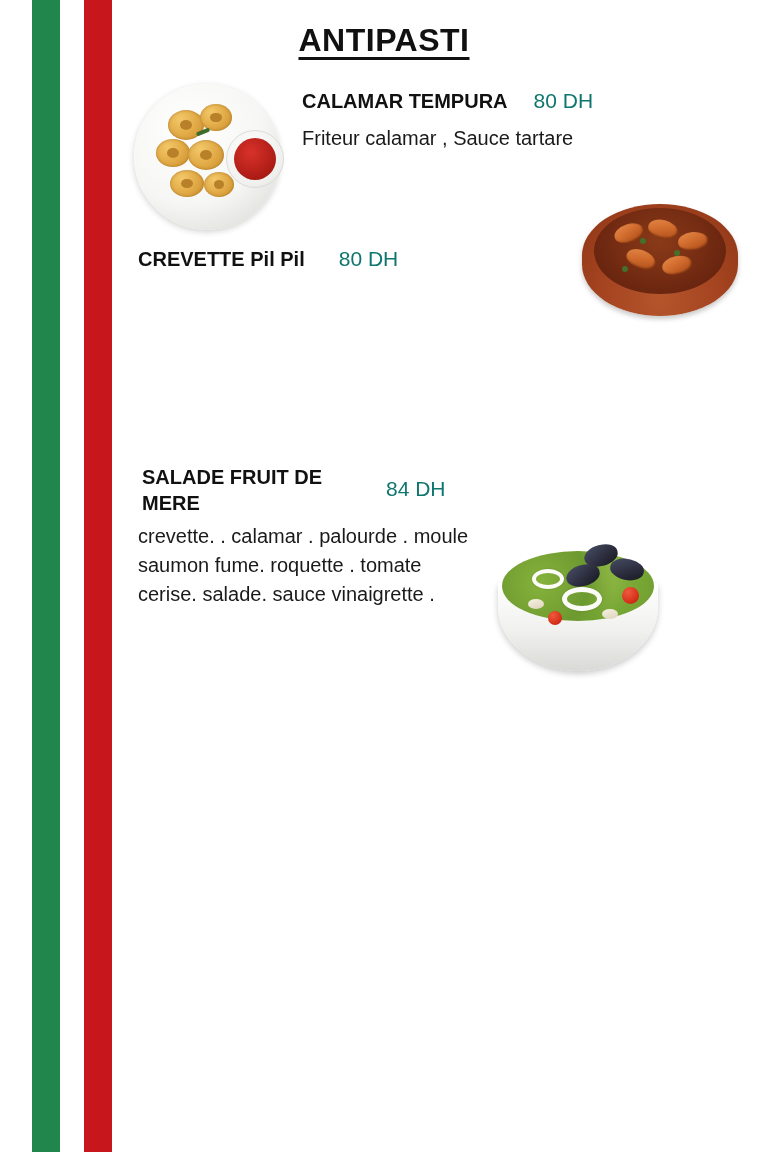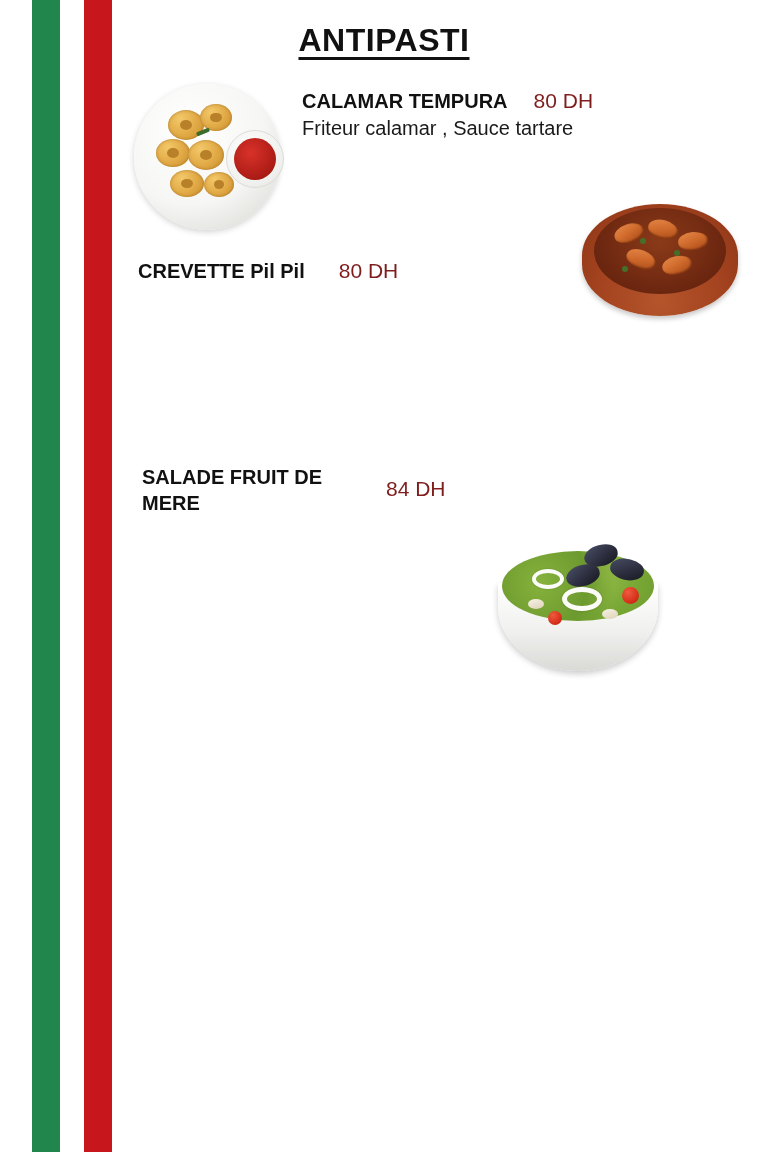--- a/index.html
+++ b/index.html
@@ -55,39 +55,39 @@
   }
   .item-name {
     font-size: 20px;
     font-weight: 700;
     color: #111111;
     line-height: 1.3;
   }
   .item-price {
     font-size: 21px;
     font-weight: 400;
-    color: #7f1d1d;
+    color: #0f766e;
     white-space: nowrap;
   }
   .item-desc {
     font-size: 20px;
     font-weight: 400;
     color: #1a1a1a;
     line-height: 1.45;
-    margin-top: 0;
+    margin-top: 10px;
     white-space: pre-line;
   }
 
   
   #item-calamar { top: 88px; left: 302px; width: 420px; }
   #item-calamar .item-headline { gap: 26px; }
 
   
   #item-crevette { top: 246px; left: 138px; width: 420px; }
-  #item-crevette .item-headline { gap: 34px; margin-top: 12px; }
+  #item-crevette .item-headline { gap: 34px; }
 
   
   #item-salade { top: 464px; left: 138px; width: 460px; }
   #item-salade .item-headline { gap: 0; }
   #item-salade .item-name { width: 230px; padding-left: 4px; }
   #item-salade .item-price { margin-left: 14px; position: relative; top: 12px; }
   #item-salade .item-desc { margin-top: 6px; }
 
   
   .photo { position: absolute; }
@@ -262,20 +262,23 @@
     <span class="item-name">CREVETTE Pil Pil</span>
     <span class="item-price">80 DH</span>
   </div>
 </div>
 
 <div class="menu-item" id="item-salade">
   <div class="item-headline">
     <span class="item-name">SALADE FRUIT DE MERE</span>
     <span class="item-price">84 DH</span>
   </div>
+  <div class="item-desc">crevette. . calamar . palourde . moule
+saumon fume. roquette . tomate
+cerise. salade. sauce vinaigrette .</div>
 </div>
 
 <div class="photo" id="photo-salad">
   <div class="salad-bowl"></div>
   <div class="salad-greens"></div>
   <div class="mussel" style="left:92px; top:20px;"></div>
   <div class="mussel two" style="left:118px; top:34px;"></div>
   <div class="mussel" style="left:74px; top:40px;"></div>
   <div class="onion-ring" style="left:70px; top:62px;"></div>
   <div class="onion-ring" style="left:40px; top:44px; width:32px; height:20px; border-width:4px;"></div>

